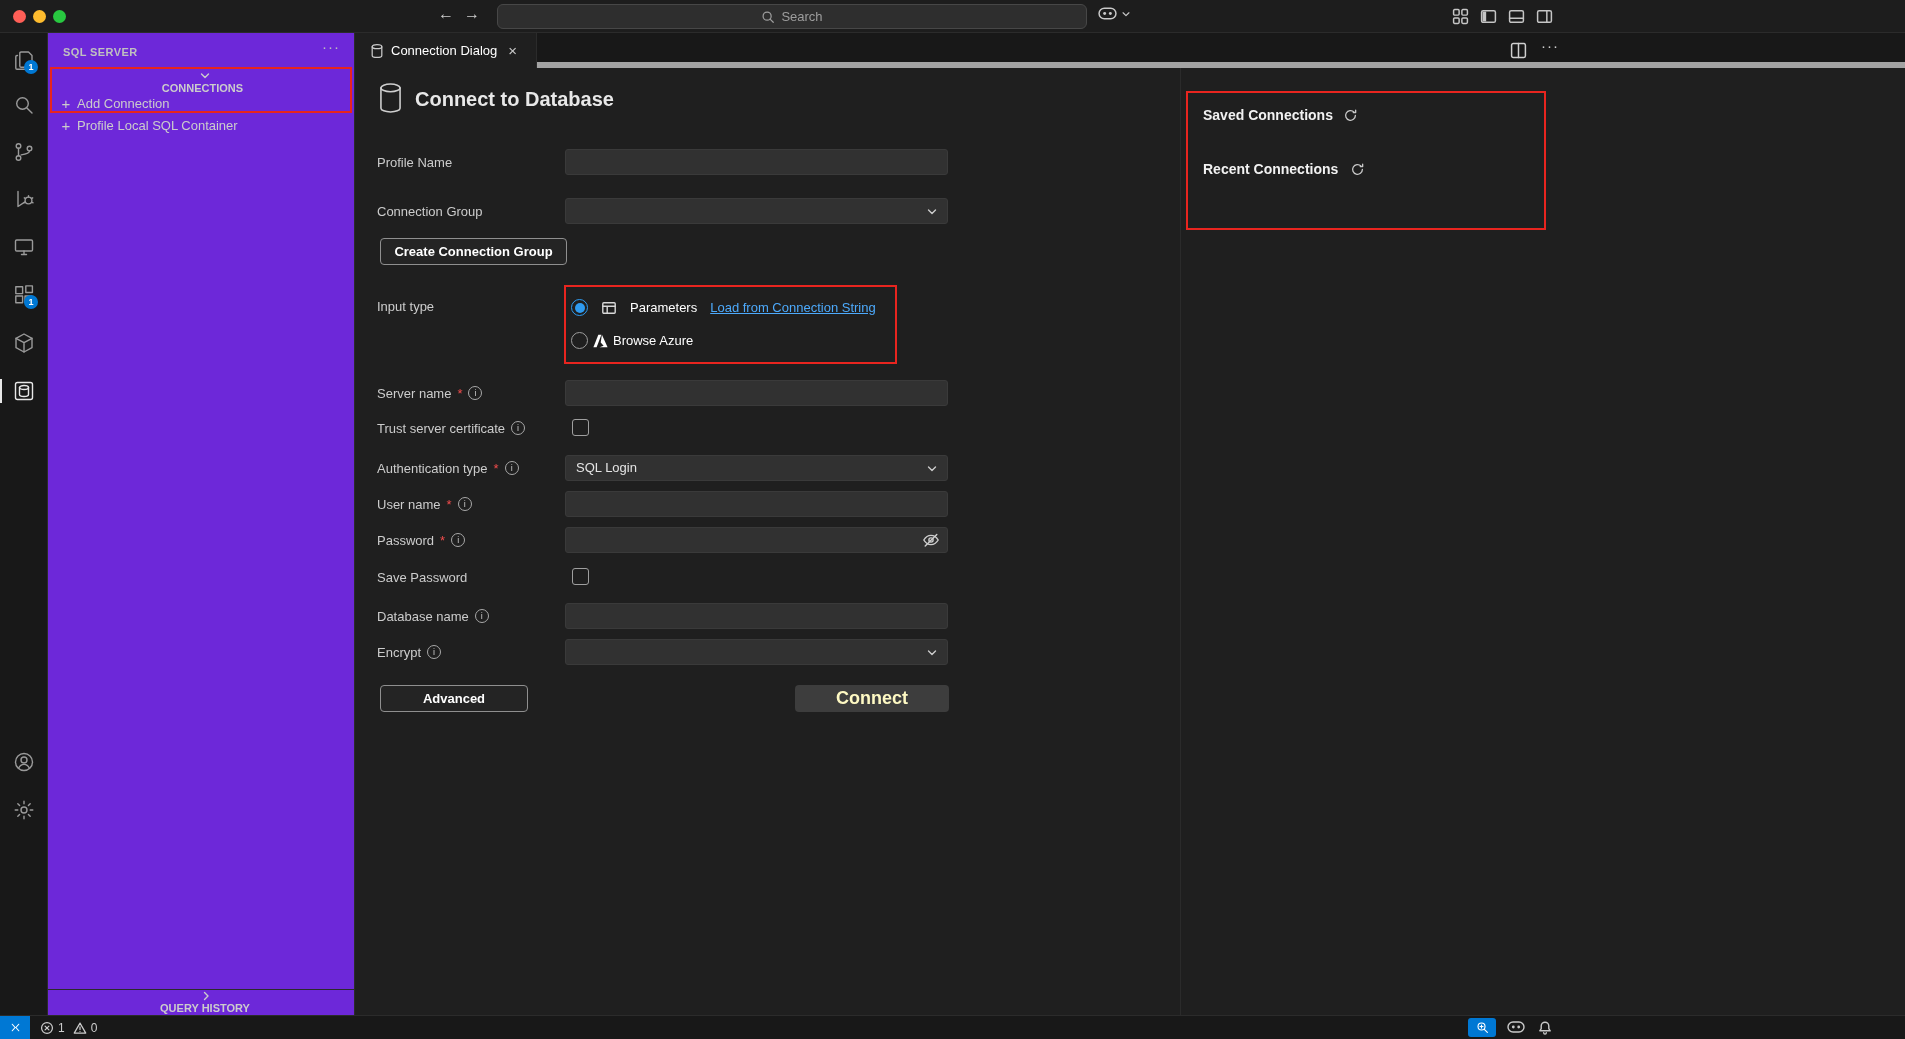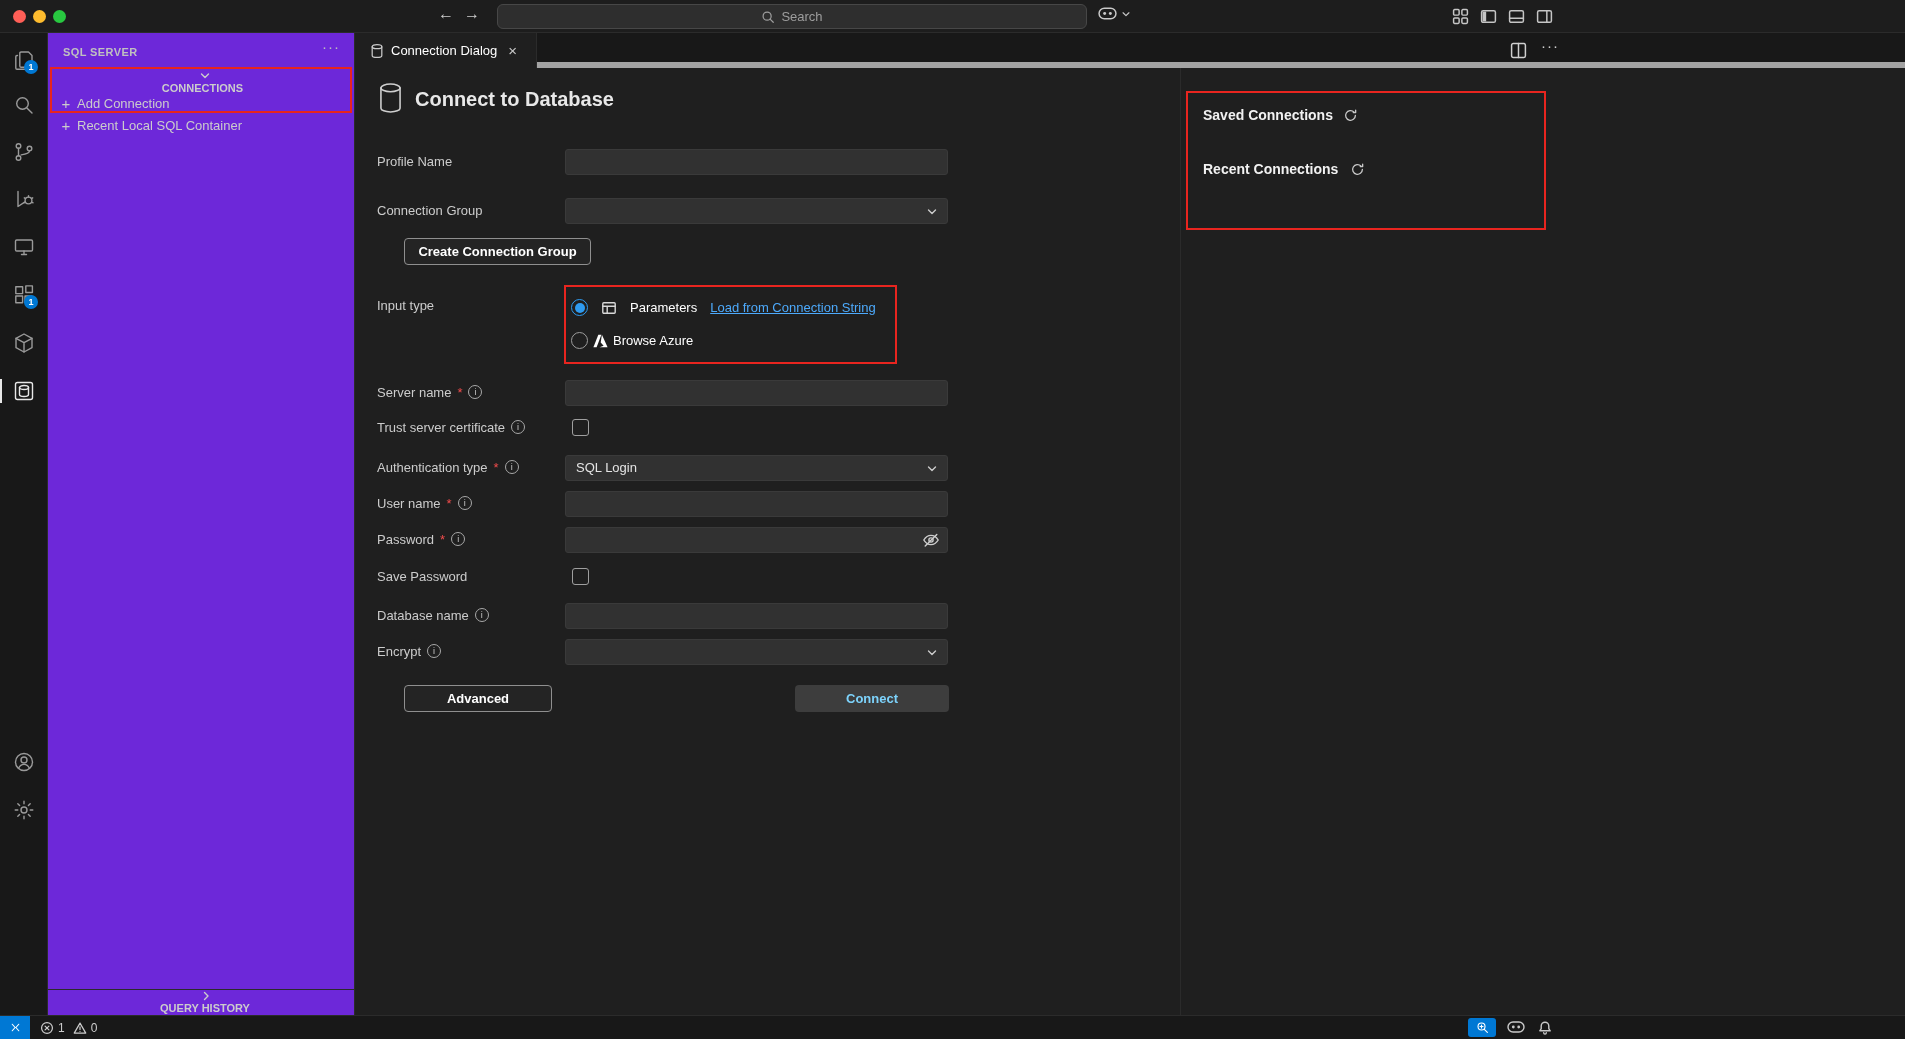--- a/index.html
+++ b/index.html
@@ -34,32 +34,32 @@
 
   
   #tabbar { left:360px; top:33px; width:1550px; height:35px; background:#181818; border-bottom:6px solid #a3a3a3; }
   #tab-active { position:absolute; left:0; top:0; height:35px; width:177px; background:#1f1f1f; border-right:1px solid #2b2b2b; display:flex; align-items:center; padding:0 10px; gap:7px; }
   #tab-active .tlabel { color:#ffffff; white-space:nowrap; }
   #tab-active .tclose { color:#c8c8c8; font-size:15px; margin-left:4px; }
 
   
   #editor { left:355px; top:68px; width:1550px; height:947px; background:#1f1f1f; }
   .divider-v { position:absolute; left:825px; top:0; width:1px; height:947px; background:#2b2b2b; }
-  .fld-label { position:absolute; display:flex; gap:6px; color:#cccccc; height:16px; white-space:nowrap; }
+  .fld-label { position:absolute; display:flex; align-items:center; gap:6px; color:#cccccc; height:16px; white-space:nowrap; }
   .req { color:#f14c4c; }
   .info { width:14px; height:14px; border-radius:50%; border:1px solid #a8a8a8; color:#c8c8c8; font-size:9px; line-height:12px; text-align:center; flex:none; }
   .tinput { position:absolute; width:383px; height:26px; background:#313131; border:1px solid #3a3a3a; border-radius:3px; }
   .dropdown { position:absolute; width:383px; height:26px; background:#313131; border:1px solid #3a3a3a; border-radius:3px; color:#e4e4e4; line-height:24px; padding-left:10px; }
   .dd-chev { position:absolute; right:9px; top:7px; color:#cccccc; }
   .checkbox { position:absolute; width:17px; height:17px; border:1px solid #9f9f9f; border-radius:3px; }
   .radio { width:17px; height:17px; border-radius:50%; border:1.5px solid #9d9d9d; flex:none; }
   .radio.checked { border-color:#2e9bf0; position:relative; }
   .radio.checked::after { content:""; position:absolute; inset:2.5px; border-radius:50%; background:#2e9bf0; }
-  .btn-outline { position:absolute; height:27px; background:#242424; border:1px solid #8f8f8f; border-radius:4px; color:#ffffff; font-weight:700; display:flex; align-items:center; justify-content:center; font-family:inherit; font-size:13px;margin-left:24px; }
-  .btn-disabled { position:absolute; height:27px; background:#3d3d3d; border:none; border-radius:4px; color:#7dd3fc; font-weight:700; display:flex; align-items:center; justify-content:center; font-family:inherit; font-size:13px; }
+  .btn-outline { position:absolute; height:27px; background:#242424; border:1px solid #8f8f8f; border-radius:4px; color:#ffffff; font-weight:700; display:flex; align-items:center; justify-content:center; font-family:inherit; font-size:13px; }
+  .btn-disabled { position:absolute; height:27px; background:#3d3d3d; border:none; border-radius:4px; color:#fef9c3; font-weight:700; display:flex; align-items:center; justify-content:center; font-family:inherit; font-size:18px; }
   .link { color:#4daafc; text-decoration:underline; white-space:nowrap; }
   .panel-title { position:absolute; font-size:14px; font-weight:700; color:#f2f2f2; white-space:nowrap; }
   .refresh { position:absolute; color:#c8c8c8; }
 
   
   #statusbar { left:0; top:1015px; width:1905px; height:24px; background:#181818; border-top:1px solid #2b2b2b; font-size:12px; color:#cccccc; }
 
   
   .annot { position:absolute; border:2px solid #e8251f; z-index:40; pointer-events:none; }
 </style>
@@ -222,21 +222,21 @@
     <span class="lbl" style="margin-left:3px">CONNECTIONS</span>
   </div>
 
   <div class="sb-row" style="top:59px">
     <span class="plus" style="margin-left:11px">+</span>
     <span style="margin-left:4px">Add Connection</span>
   </div>
 
   <div class="sb-row" style="top:81px">
     <span class="plus" style="margin-left:11px">+</span>
-    <span style="margin-left:4px">Recent Local SQL Container</span>
+    <span style="margin-left:4px">Profile Local SQL Container</span>
   </div>
 
   <div class="sb-section" style="top:956px;border-top:1px solid #2b2b2b;height:26px">
     <span style="margin-left:9px">
       <svg width="12" height="12" viewBox="0 0 12 12">
           <path class="sic" d="M4.5 2.5 8 6 4.5 9.5"></path>
         </svg>
     </span>
     <span class="lbl" style="margin-left:8px">QUERY HISTORY</span>
   </div>

